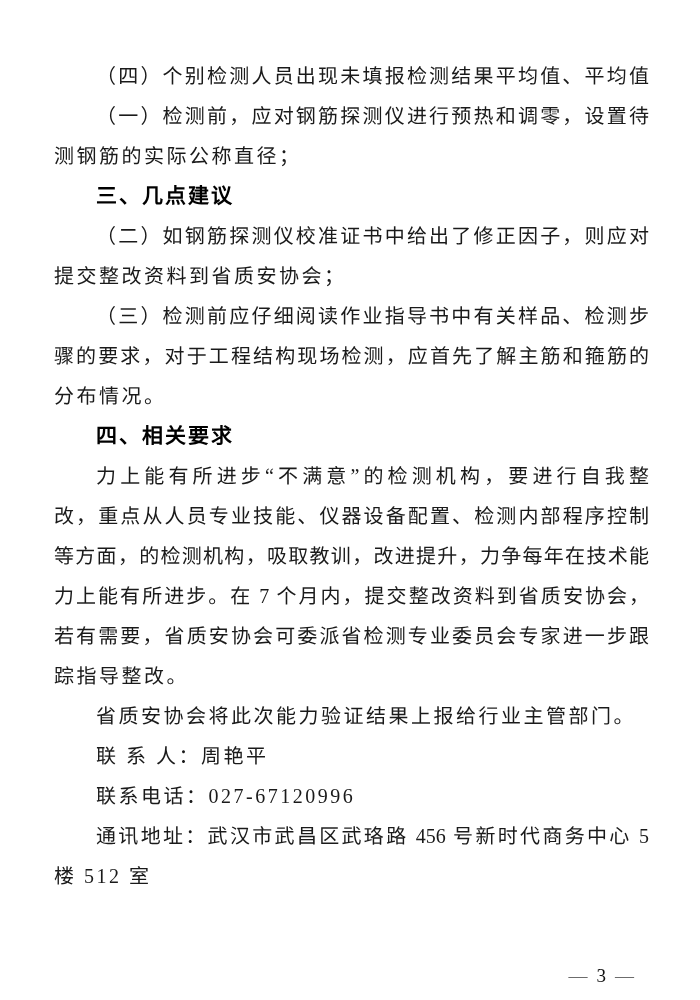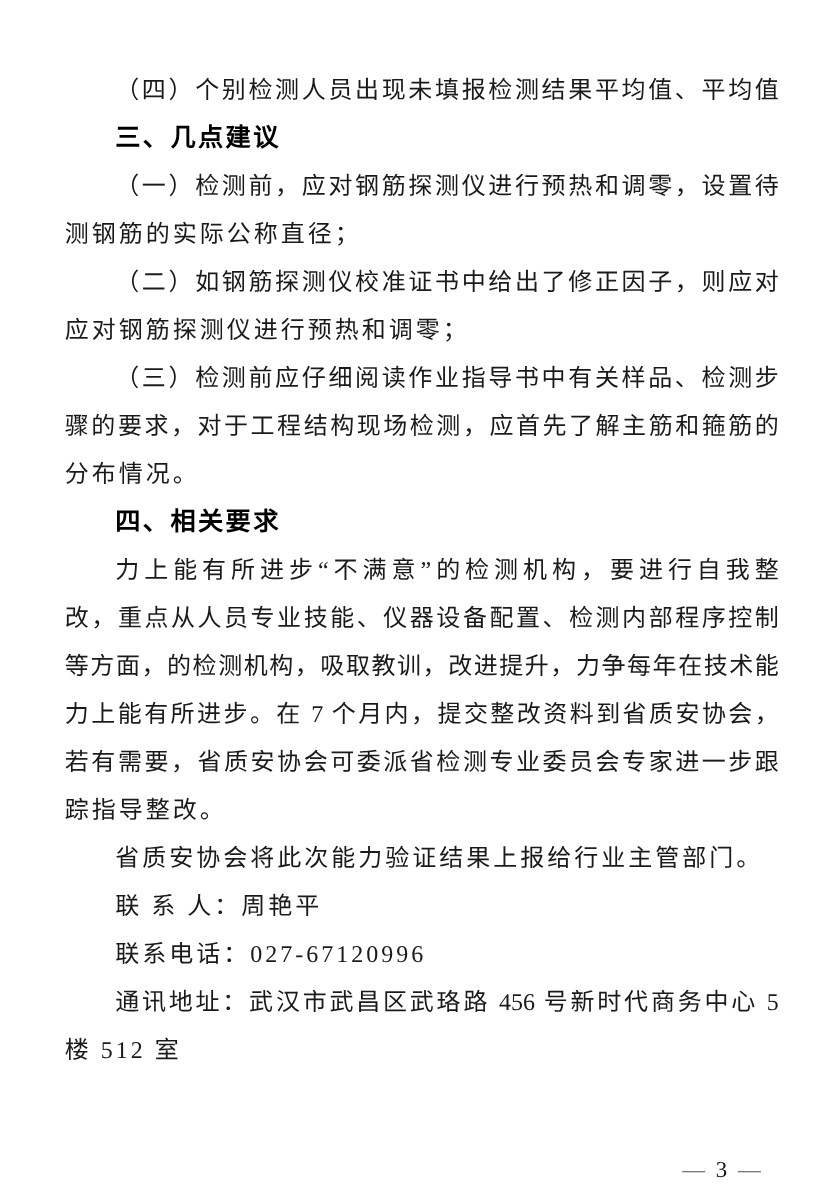--- a/index.html
+++ b/index.html
@@ -69,30 +69,30 @@
   }
 </style>
 </head>
 <body>
 
 <div class="page">
   <div class="content">
       <div class="block paragraph">
         <div class="line indent fill">（四）个别检测人员出现未填报检测结果平均值、平均值</div>
       </div>
+      <div class="block paragraph">
+        <div class="line indent fill">（一）检测前，应对钢筋探测仪进行预热和调零，设置待</div>
+        <div class="line">测钢筋的实际公称直径；</div>
+      </div>
       <div class="block heading">
         <div class="line heading indent">三、几点建议</div>
       </div>
       <div class="block paragraph">
-        <div class="line indent fill">（一）检测前，应对钢筋探测仪进行预热和调零，设置待</div>
-        <div class="line">测钢筋的实际公称直径；</div>
-      </div>
-      <div class="block paragraph">
         <div class="line indent fill">（二）如钢筋探测仪校准证书中给出了修正因子，则应对</div>
-        <div class="line">应对钢筋探测仪进行预热和调零；</div>
+        <div class="line">提交整改资料到省质安协会；</div>
       </div>
       <div class="block paragraph">
         <div class="line indent fill">（三）检测前应仔细阅读作业指导书中有关样品、检测步</div>
         <div class="line fill">骤的要求，对于工程结构现场检测，应首先了解主筋和箍筋的</div>
         <div class="line">分布情况。</div>
       </div>
       <div class="block heading">
         <div class="line heading indent">四、相关要求</div>
       </div>
       <div class="block paragraph">

